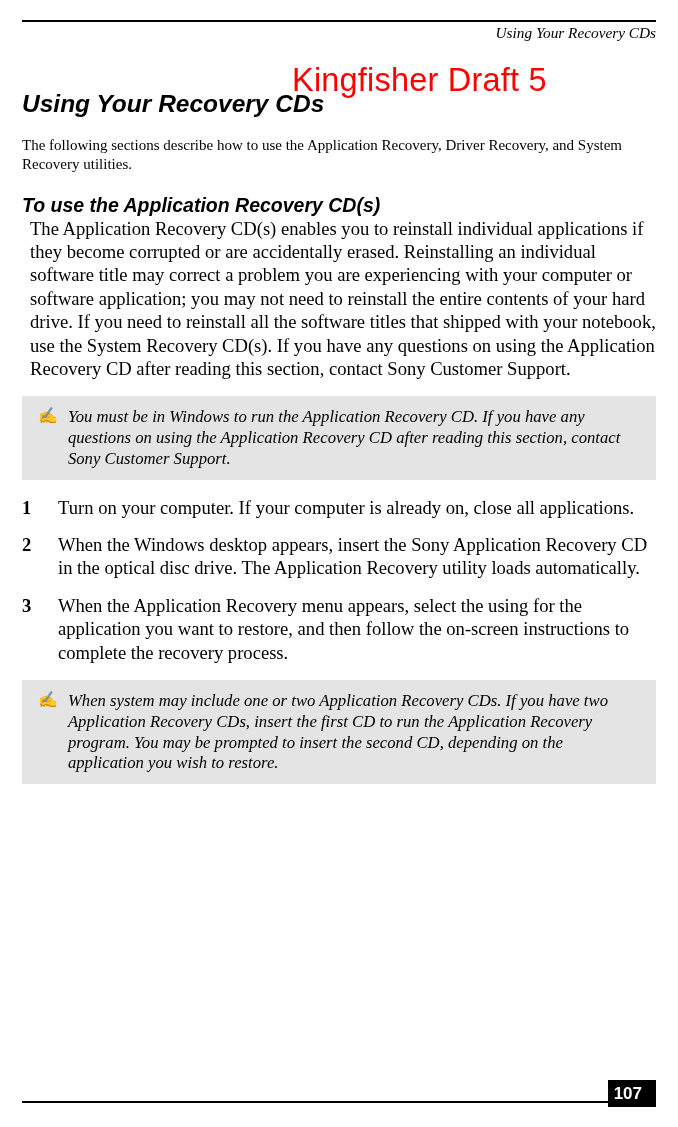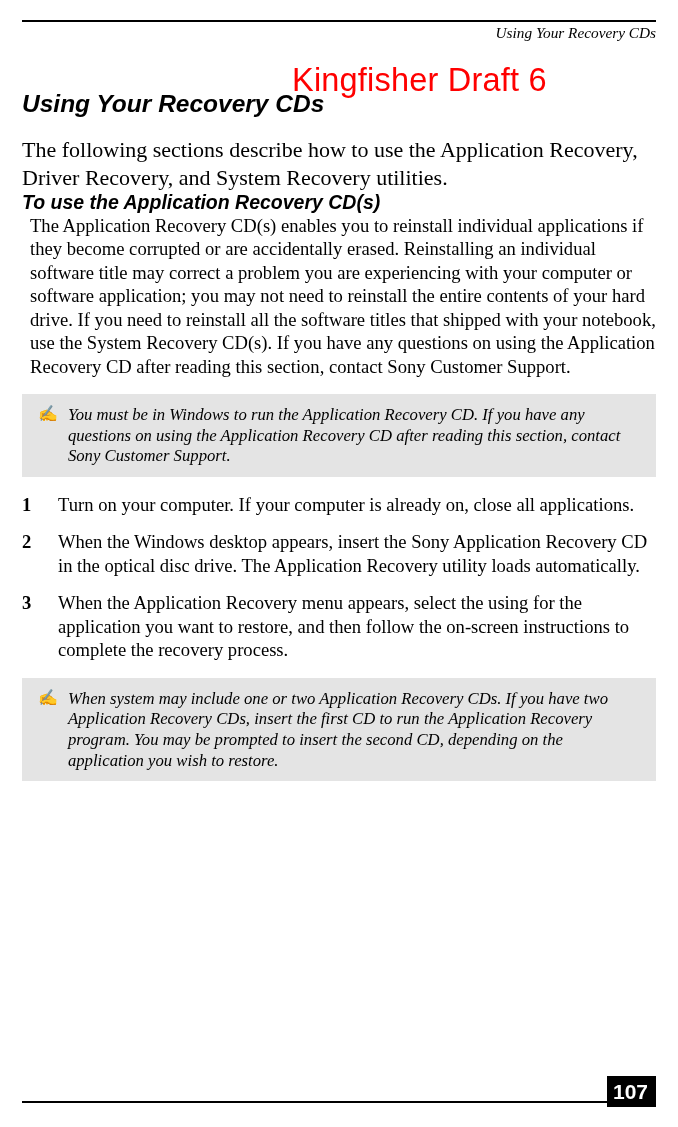--- a/index.html
+++ b/index.html
@@ -35,22 +35,23 @@
     }
     .section-title {
       font-family: Arial, Helvetica, sans-serif;
       font-size: 24.5px;
       font-weight: bold;
       font-style: italic;
       margin-top: 48px;
       margin-bottom: 18px;
     }
     .intro-para {
-      font-size: 22px;
+      font-size: 15px;
       line-height: 1.25;
+      margin-bottom: 20px;
     }
     .sub-title {
       font-family: Arial, Helvetica, sans-serif;
       font-size: 19.5px;
       font-weight: bold;
       font-style: italic;
       margin-bottom: 0;
     }
     .body-para {
       font-size: 18.6px;
@@ -101,32 +102,32 @@
     .footer-rule {
       border-top: 2.5px solid #000;
     }
     .page-num {
       position: absolute;
       right: 0;
       bottom: -4px;
       background: #000;
       color: #fff;
       font-weight: bold;
-      font-size: 21px;
-      padding: 4px 8px 3px 6px;
+      font-size: 17px;
+      padding: 4px 14px 3px 6px;
       font-family: Arial, Helvetica, sans-serif;
     }
   </style>
 </head>
 <body>
 
 <div class="header-rule"></div>
 <div class="running-head">Using Your Recovery CDs</div>
 
-<div class="watermark">Kingfisher Draft 6</div>
+<div class="watermark">Kingfisher Draft 5</div>
 
 <h1 class="section-title">Using Your Recovery CDs</h1>
 
 <p class="intro-para">The following sections describe how to use the Application Recovery, Driver Recovery, and System Recovery utilities.</p>
 
 <h2 class="sub-title">To use the Application Recovery CD(s)</h2>
 
 <p class="body-para">The Application Recovery CD(s) enables you to reinstall individual applications if they become corrupted or are accidentally erased. Reinstalling an individual software title may correct a problem you are experiencing with your computer or software application; you may not need to reinstall the entire contents of your hard drive. If you need to reinstall all the software titles that shipped with your notebook, use the System Recovery CD(s). If you have any questions on using the Application Recovery CD after reading this section, contact Sony Customer Support.</p>
 
 <div class="note-box">

